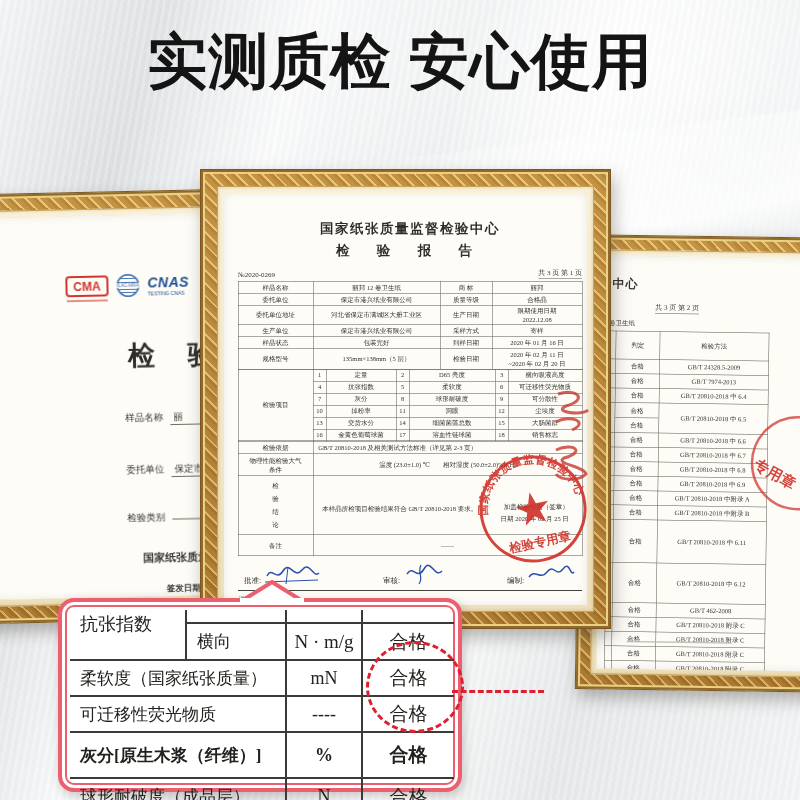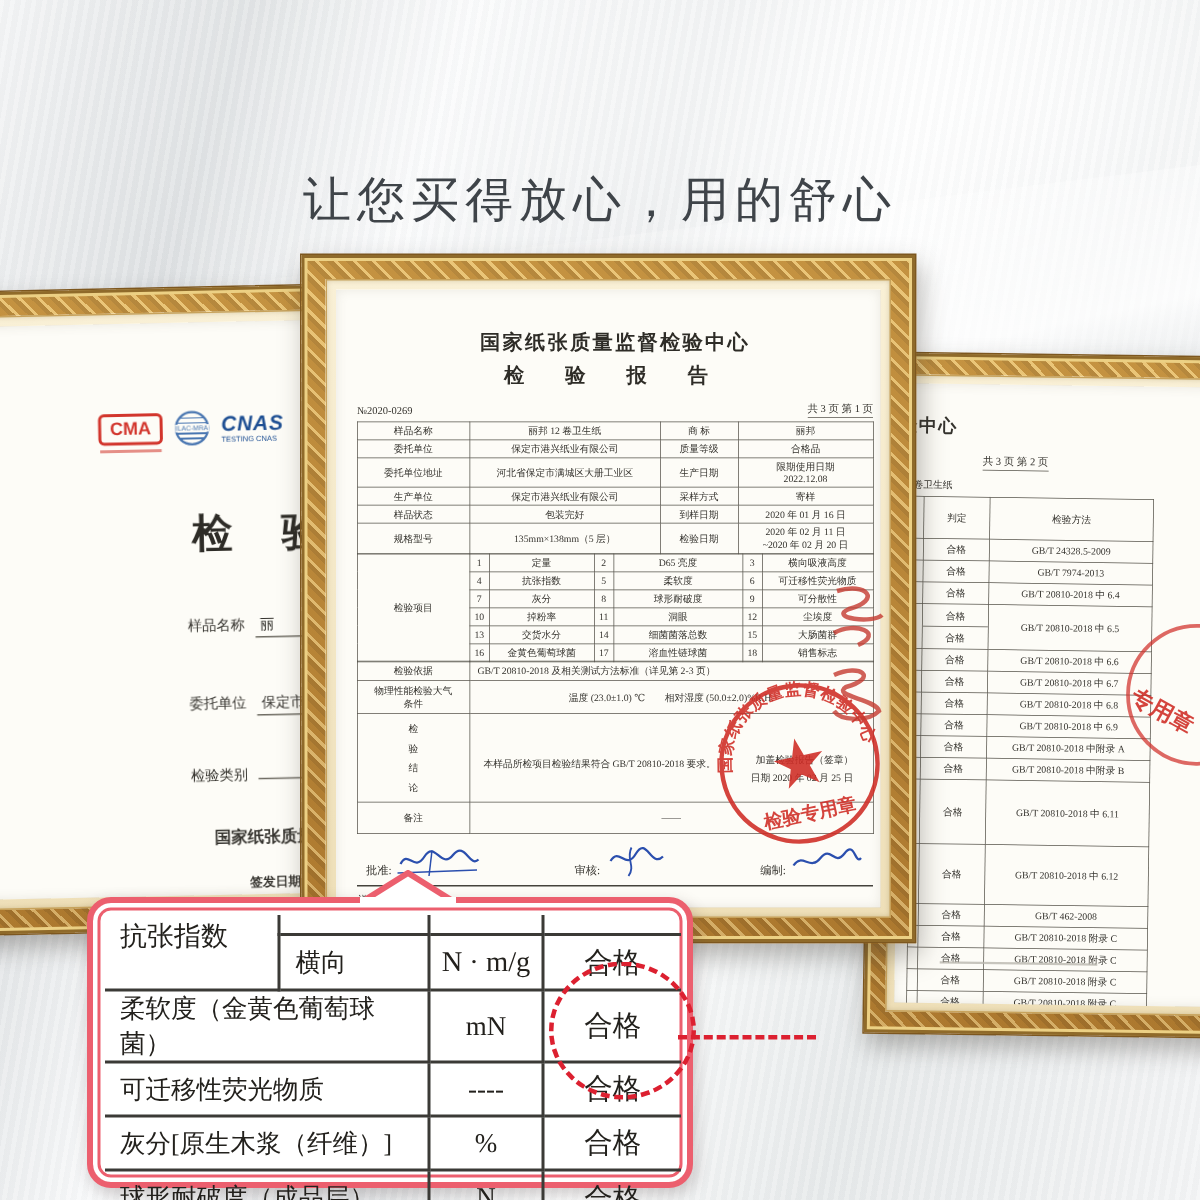--- a/index.html
+++ b/index.html
@@ -118,21 +118,21 @@
     font-size:58px;font-weight:800;color:#e61d2b;letter-spacing:2px;white-space:nowrap;
     text-shadow:0 0 4px #fff,0 0 8px #fff,2px 2px 0 rgba(255,255,255,.9),-2px -2px 0 rgba(255,255,255,.9),2px -2px 0 rgba(255,255,255,.9),-2px 2px 0 rgba(255,255,255,.9);
   }
   .red-scribble{position:absolute;z-index:5;}
 </style>
 </head>
 <body>
 
 <div class="stage">
 
-  <div class="subtitle">让您买得放心，用的舒心</div>
+  <div class="title">实测质检 安心使用</div>
 
   <div class="frame" style="left:-75px;top:192px;width:310px;height:430px;transform:rotate(-1.2deg);z-index:2;">
     <div class="mat">
       <div class="paper">
         <div class="scaled" style="width:528px;height:768px;">
           <div class="l-logos">
             <div class="cma-box">CMA</div>
             <div class="ilac">
                 <span>ILAC-MRA</span>
               </div>
@@ -505,30 +505,30 @@
         <td></td>
             <td></td>
             <td></td>
       </tr>
       <tr style="height:37px;">
         <td class="nm">横向</td>
         <td style="font-size:19px;">N · m/g</td>
         <td style="font-size:19px;">合格</td>
       </tr>
       <tr style="height:36px;">
-        <td class="nm" colspan="2">柔软度（金黄色葡萄球菌）</td>
+        <td class="nm" colspan="2">柔软度（国家纸张质量）</td>
         <td style="font-size:18px;">mN</td>
         <td style="font-size:19px;">合格</td>
       </tr>
       <tr style="height:36px;">
         <td class="nm" colspan="2">可迁移性荧光物质</td>
         <td style="font-size:18px;">----</td>
         <td style="font-size:19px;">合格</td>
       </tr>
-      <tr style="height:36px;">
+      <tr style="height:46px;font-weight:bold;">
         <td class="nm" colspan="2">灰分[原生木浆（纤维）]</td>
         <td style="font-size:18px;">%</td>
         <td style="font-size:19px;">合格</td>
       </tr>
       <tr style="height:36px;">
         <td class="nm" colspan="2">球形耐破度（成品层）</td>
         <td style="font-size:18px;">N</td>
         <td style="font-size:19px;">合格</td>
       </tr>
     </tbody>

